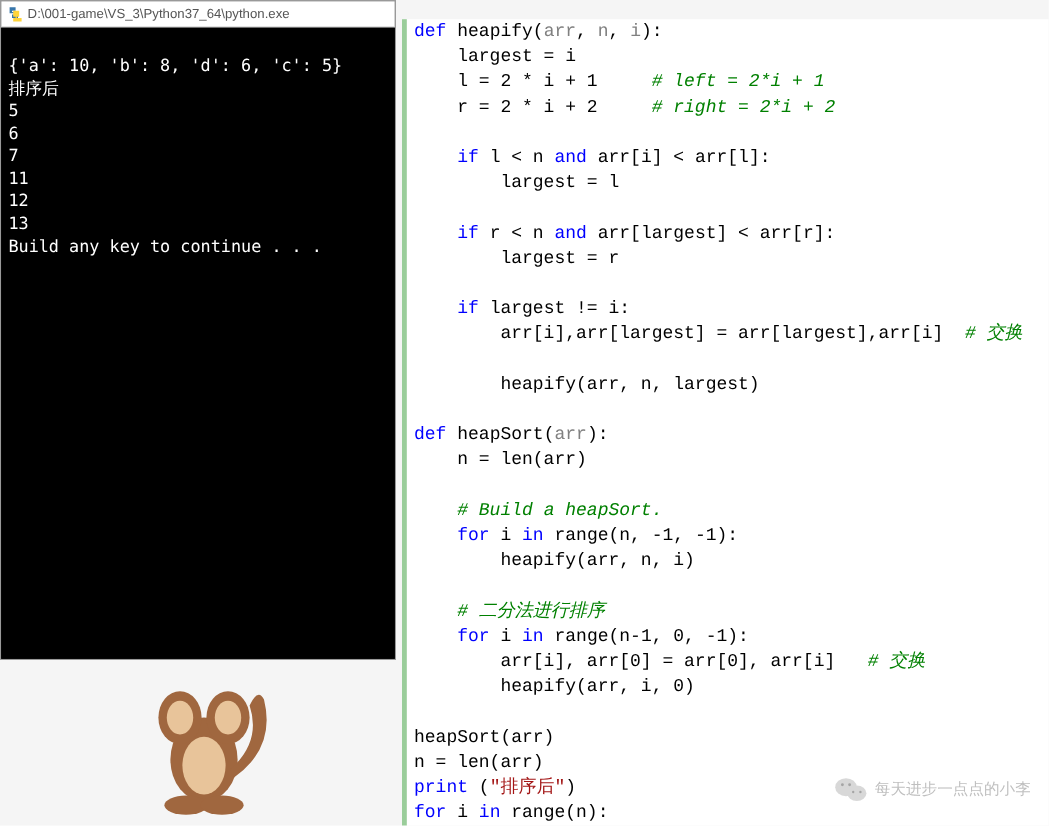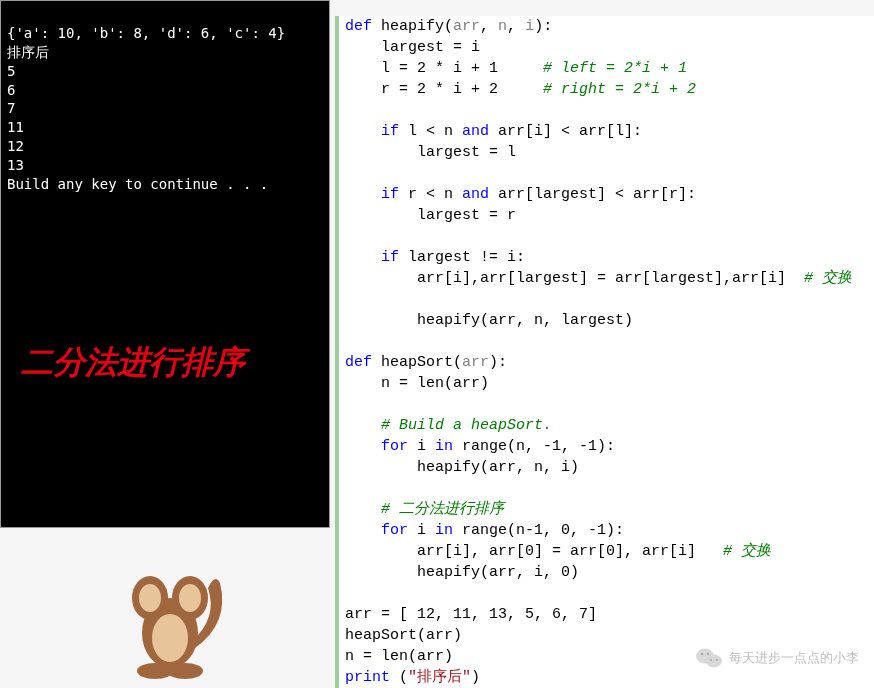--- a/index.html
+++ b/index.html
@@ -105,31 +105,39 @@
       width: 28px;
       height: 24px;
       margin-right: 6px;
     }
   </style>
 </head>
 <body>
 
 <div class="left-panel">
   <div class="console-window">
+    <div class="title-bar">
+      <span class="title-icon">
+        <svg width="14" height="14" viewBox="0 0 14 14">
+          <path d="M3 1h5v3H5v1h5v5H5V7h3V6H3z" fill="#3776ab"></path>
+          <path d="M6 4h5v5H8v1h5v3H6v-3h3v-1H6z" fill="#ffd43b"></path>
+        </svg>
+      </span>
+      <span>D:\001-game\VS_3\Python37_64\python.exe</span>
+    </div>
     <div class="console-body">
-<span>{'a': 10, 'b': 8, 'd': 6, 'c': 4}</span>
+<span>{'a': 10, 'b': 8, 'd': 6, 'c': 5}</span>
 <span>排序后</span>
 <span>5</span>
 <span>6</span>
 <span>7</span>
 <span>11</span>
 <span>12</span>
 <span>13</span>
 <span>Build any key to continue . . .</span>
-      <div class="overlay-text">二分法进行排序</div>
     </div>
   </div>
   <svg class="jerry" viewBox="0 0 140 130">
     <ellipse cx="70" cy="80" rx="28" ry="35" fill="#a0673f"></ellipse>
     <ellipse cx="70" cy="85" rx="18" ry="24" fill="#e8c49a"></ellipse>
     <ellipse cx="50" cy="45" rx="18" ry="22" fill="#a0673f"></ellipse>
     <ellipse cx="90" cy="45" rx="18" ry="22" fill="#a0673f"></ellipse>
     <ellipse cx="50" cy="45" rx="11" ry="14" fill="#e8c49a"></ellipse>
     <ellipse cx="90" cy="45" rx="11" ry="14" fill="#e8c49a"></ellipse>
     <path d="M95 95 Q130 70 120 30 Q115 20 108 35 Q118 65 92 88 Z" fill="#a0673f"></path>
@@ -159,21 +167,20 @@
 
     <span class="cm"># Build a heapSort.</span>
     <span class="kw">for</span> i <span class="kw">in</span> range(n, -1, -1):
         heapify(arr, n, i)
 
     <span class="cm"># 二分法进行排序</span>
     <span class="kw">for</span> i <span class="kw">in</span> range(n-1, 0, -1):
         arr[i], arr[0] = arr[0], arr[i]   <span class="cm"># 交换</span>
         heapify(arr, i, 0)
 
-<span>arr = [ 12, 11, 13, 5, 6, 7]</span>
 heapSort(arr)
 n = len(arr)
 <span class="kw">print</span> (<span class="str">"排序后"</span>)
 <span class="kw">for</span> i <span class="kw">in</span> range(n):
      ( %arr[i]),</div>
 
 <div class="wechat-badge">
   <svg class="wechat-icon" viewBox="0 0 28 24">
     <ellipse cx="10" cy="10" rx="9" ry="7.5" fill="#ccc"></ellipse>
     <ellipse cx="19" cy="15" rx="8" ry="6.5" fill="#ccc"></ellipse>

